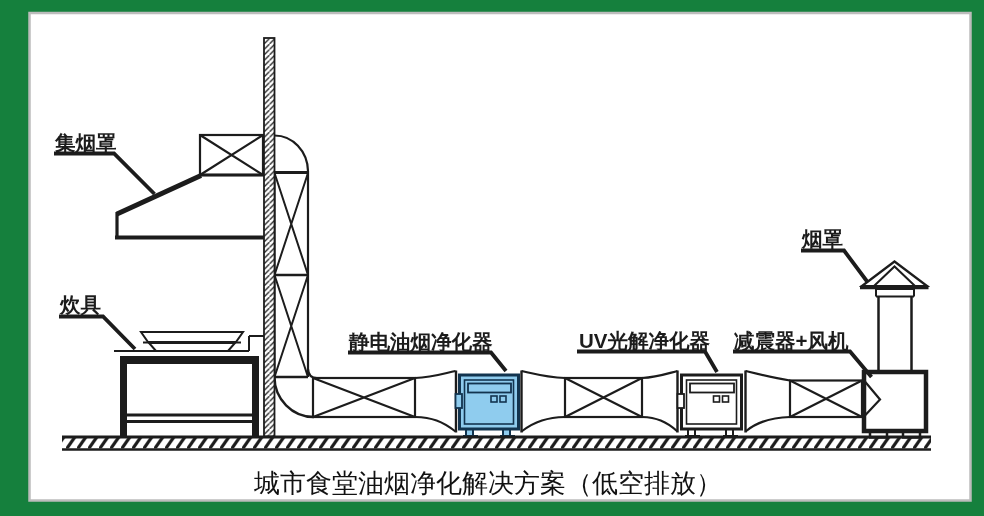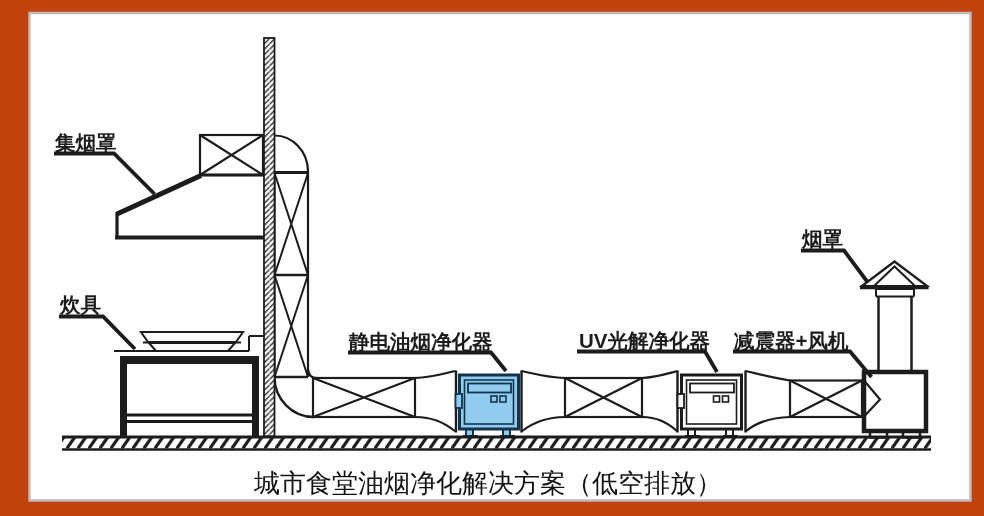--- a/index.html
+++ b/index.html
@@ -1,16 +1,16 @@
 <!DOCTYPE html>
 <html><head>
 <meta charset="utf-8">
 <style>
   html,body{margin:0;padding:0;background:#ffffff;}
-  .stage{position:relative;width:984px;height:516px;background:#c2410c;overflow:hidden;
+  .stage{position:relative;width:984px;height:516px;background:#15803d;overflow:hidden;
          font-family:"Liberation Sans",sans-serif;}
   svg text{user-select:none;}
   .cjk-label{font-family:"Liberation Sans",sans-serif;font-weight:600;fill:#1c1c1c;}
   .cjk-title{font-family:"Liberation Serif",serif;font-weight:400;fill:#111;}
 </style>
 </head>
 <body>
 
 <div class="stage">
 <svg width="984" height="516" viewBox="0 0 984 516">

